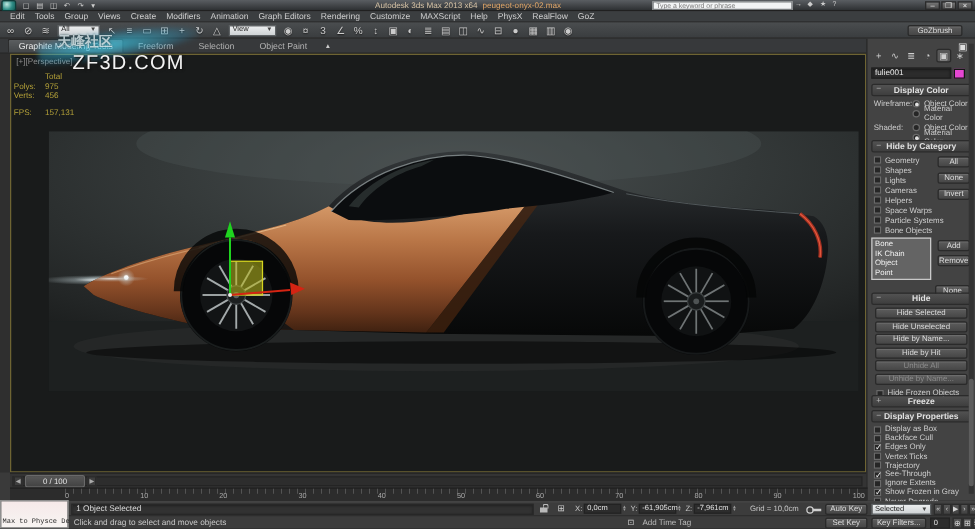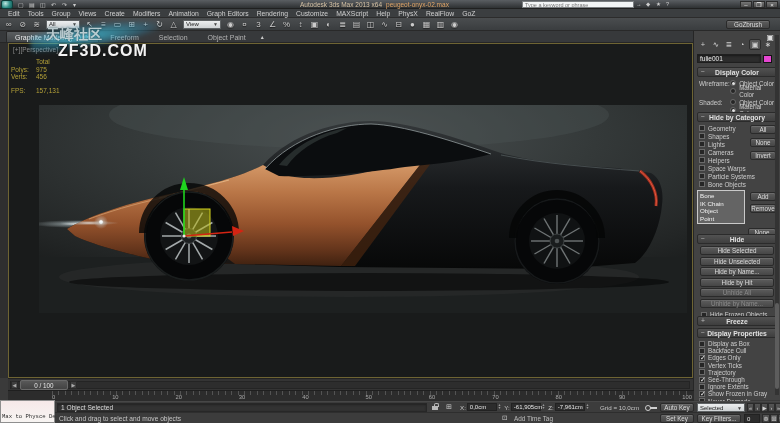--- a/index.html
+++ b/index.html
@@ -34,22 +34,22 @@
 
 .viewport{position:absolute;left:8px;top:43px;width:685px;height:335px;background:#191b1b;border:1px solid #6e6433;overflow:hidden}
 .vplabel{position:absolute;left:4px;top:2px;font-size:6.5px;color:#8d8d8d;z-index:1}
 .stats{position:absolute;left:2px;top:14px;z-index:2;font-size:6.5px;color:#b3a038;line-height:7.5px}
 .stats .row{display:flex}
 .stats .lab{width:25px}
 .stats .gap{height:6px}
 
 .wm{position:absolute;z-index:40;pointer-events:none;white-space:nowrap}
 .wm-my{left:594px;top:11px;font-size:8.5px;font-weight:bold;color:rgba(252,252,252,.92);text-shadow:0 0 2px #222,1px 1px 1px #111;letter-spacing:.4px}
-.wm-zf-cn{left:46px;top:26px;font-size:14px;font-weight:bold;color:rgba(235,245,248,.75);text-shadow:0 0 2px #1c3c44}
-.wm-zf{left:58px;top:42px;font-size:16px;font-weight:bold;color:rgba(255,255,255,.95);text-shadow:0 0 3px #222,1px 1px 1px #111;letter-spacing:1px}
+.wm-zf-cn{left:46px;top:26px;font-size:11px;font-weight:bold;color:rgba(235,245,248,.75);text-shadow:0 0 2px #1c3c44}
+.wm-zf{left:58px;top:42px;font-size:16px;font-weight:normal;color:rgba(255,255,255,.95);text-shadow:0 0 3px #222,1px 1px 1px #111;letter-spacing:1px}
 .wm-swoosh{left:30px;top:24px;width:130px;height:22px;background:radial-gradient(ellipse at 40% 50%,rgba(60,210,240,.75),rgba(40,160,210,.25) 60%,transparent 75%);filter:blur(2px);transform:rotate(-8deg)}
 
 .cpanel{position:absolute;left:693px;top:31px;width:87px;height:369px;background:#434343;border-left:1px solid #262626}
 .cp-tabs{position:absolute;left:3px;top:8px;display:flex;gap:1px}
 .cp-tab{width:12px;height:11px;font-size:7.5px;display:flex;align-items:center;justify-content:center;color:#d0d0d0;border:1px solid transparent}
 .cp-tab.active{background:#585858;border-color:#2b2b2b;border-radius:2px}
 .cp-monitor{position:absolute;right:6px;top:2px;font-size:8px;color:#dedede}
 .namerow{position:absolute;left:3px;top:23px;display:flex;gap:2px;align-items:center}
 .namefield{width:64px;height:9px;background:#2c2c2c;border:1px solid #1f1f1f;box-shadow:inset 0 1px 2px #191919;color:#ececec;font-size:6.5px;display:flex;align-items:center;padding:0 2px}
 .swatch{width:9px;height:8px;border:1px solid #141414}

